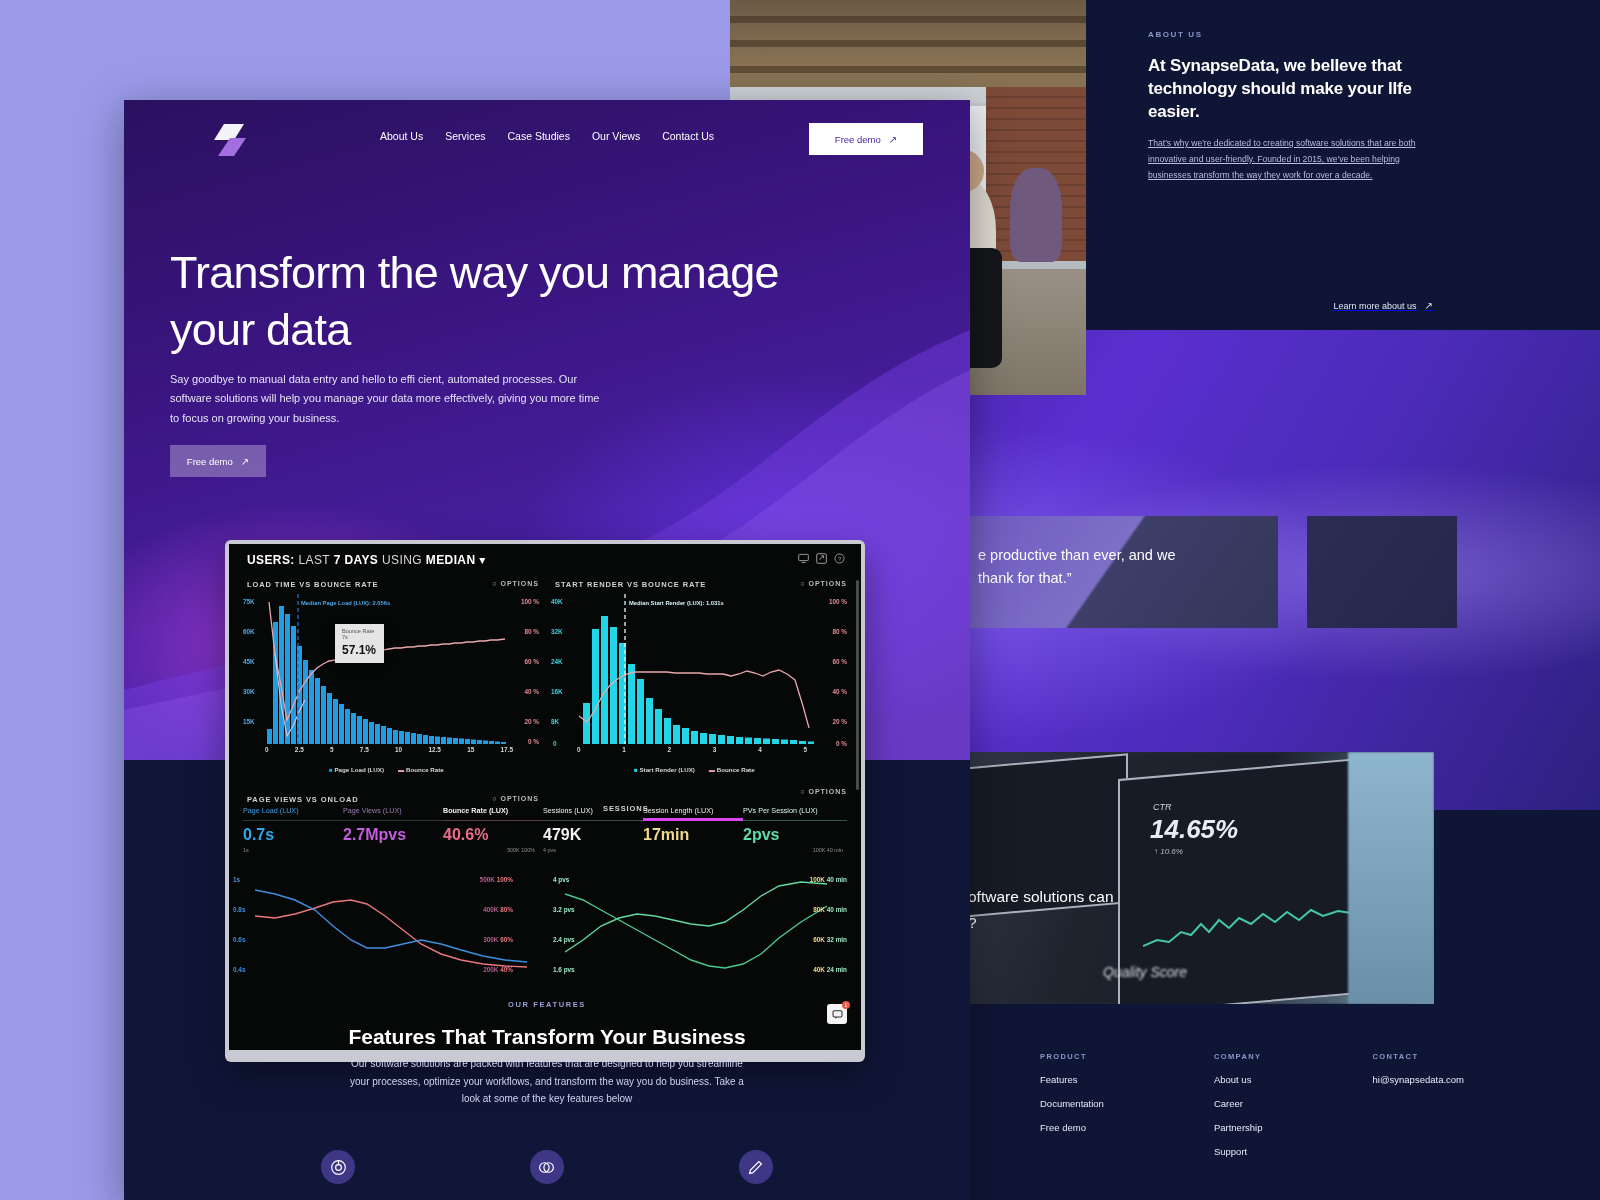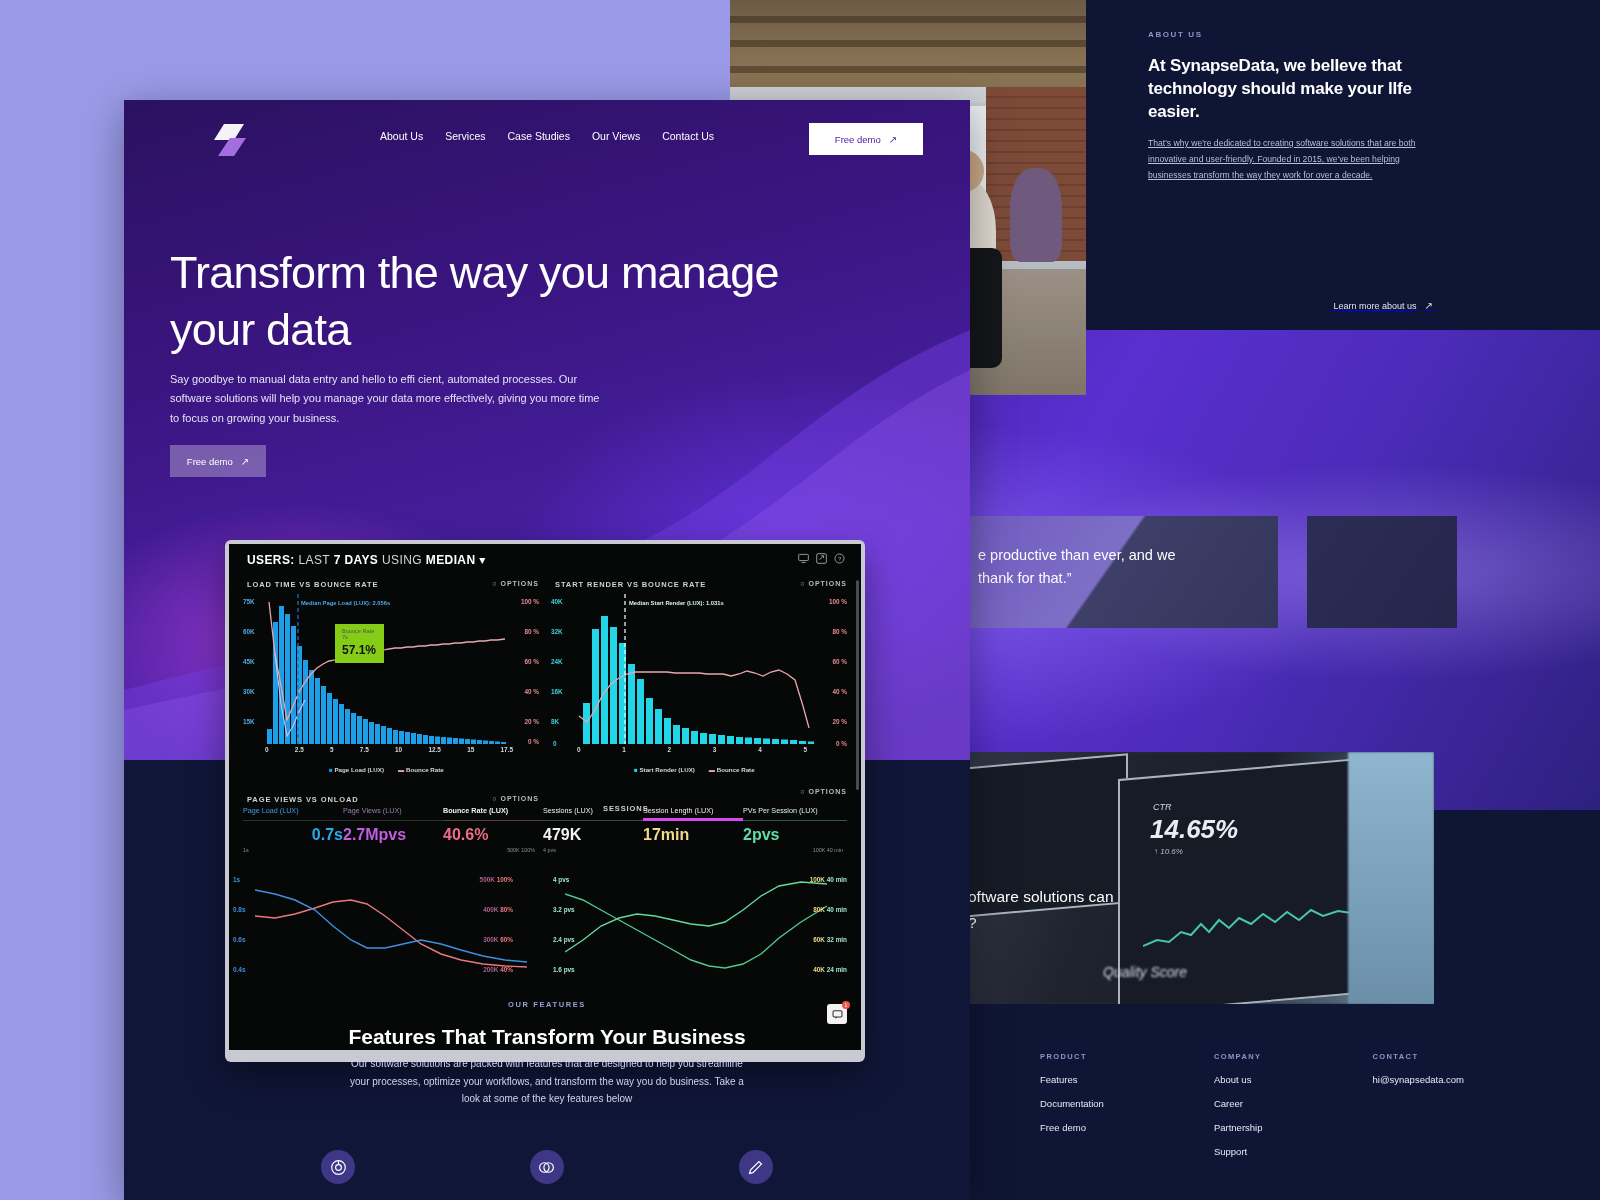--- a/index.html
+++ b/index.html
@@ -167,21 +167,21 @@
   .dash-icons svg { display:block; }
 
   .panel { position:absolute; background:#050806; }
   .p-title { font-size:7.5px; letter-spacing:.9px; font-weight:700; color:#cfd3d0; }
   .p-opt { font-size:7px; letter-spacing:1px; font-weight:700; color:#b9bdba; }
   .axis-l { font-size:6.4px; font-weight:700; }
   .axis-b { font-size:6.4px; font-weight:700; color:#d6d9d7; }
   .legend { font-size:6.2px; font-weight:700; color:#d6d9d7; }
 
   .tooltip {
-    position:absolute; background:#84cc16; padding:4px 8px 5px 7px; z-index:6;
+    position:absolute; background:#e5e5e5; padding:4px 8px 5px 7px; z-index:6;
     box-shadow:0 2px 6px rgba(0,0,0,.5);
   }
   .tooltip .tl { font-size:5.6px; color:#555; display:block; }
   .tooltip .tv { font-size:12px; color:#111; font-weight:700; }
 
   .median-label { position:absolute; font-size:5.8px; font-weight:700; }
 
   .metric-label { font-size:7.2px; padding-bottom:3px; }
   .metric-value { font-size:16px; font-weight:700; margin-top:4px; }
   .metric-foot { font-size:5.4px; color:#8d918f; margin-top:3px; }
@@ -554,21 +554,21 @@
           </div>
           <div style="width:100px;border-bottom:3px solid #d946ef;">
             <div class="metric-label" style="color:#f3efe3;">Session Length (LUX)</div>
           </div>
           <div style="width:104px;border-bottom:1px solid #2f5a47;">
             <div class="metric-label" style="color:#d9f5e8;">PVs Per Session (LUX)</div>
           </div>
         </div>
         <div style="position:absolute;left:14px;top:278px;width:604px;display:flex;">
           <div style="width:100px;">
-              <div class="metric-value" style="color:#2aa8f0;text-align:right;">0.7s</div>
+              <div class="metric-value" style="color:#2aa8f0;">0.7s</div>
             <div class="metric-foot">1s</div>
             </div>
           <div style="width:100px;">
               <div class="metric-value" style="color:#c45ce0;">2.7Mpvs</div>
             </div>
           <div style="width:100px;">
               <div class="metric-value" style="color:#ef6b8a;">40.6%</div>
             <div class="metric-foot" style="text-align:right;padding-right:8px;">500K  100%</div>
             </div>
           <div style="width:100px;">

